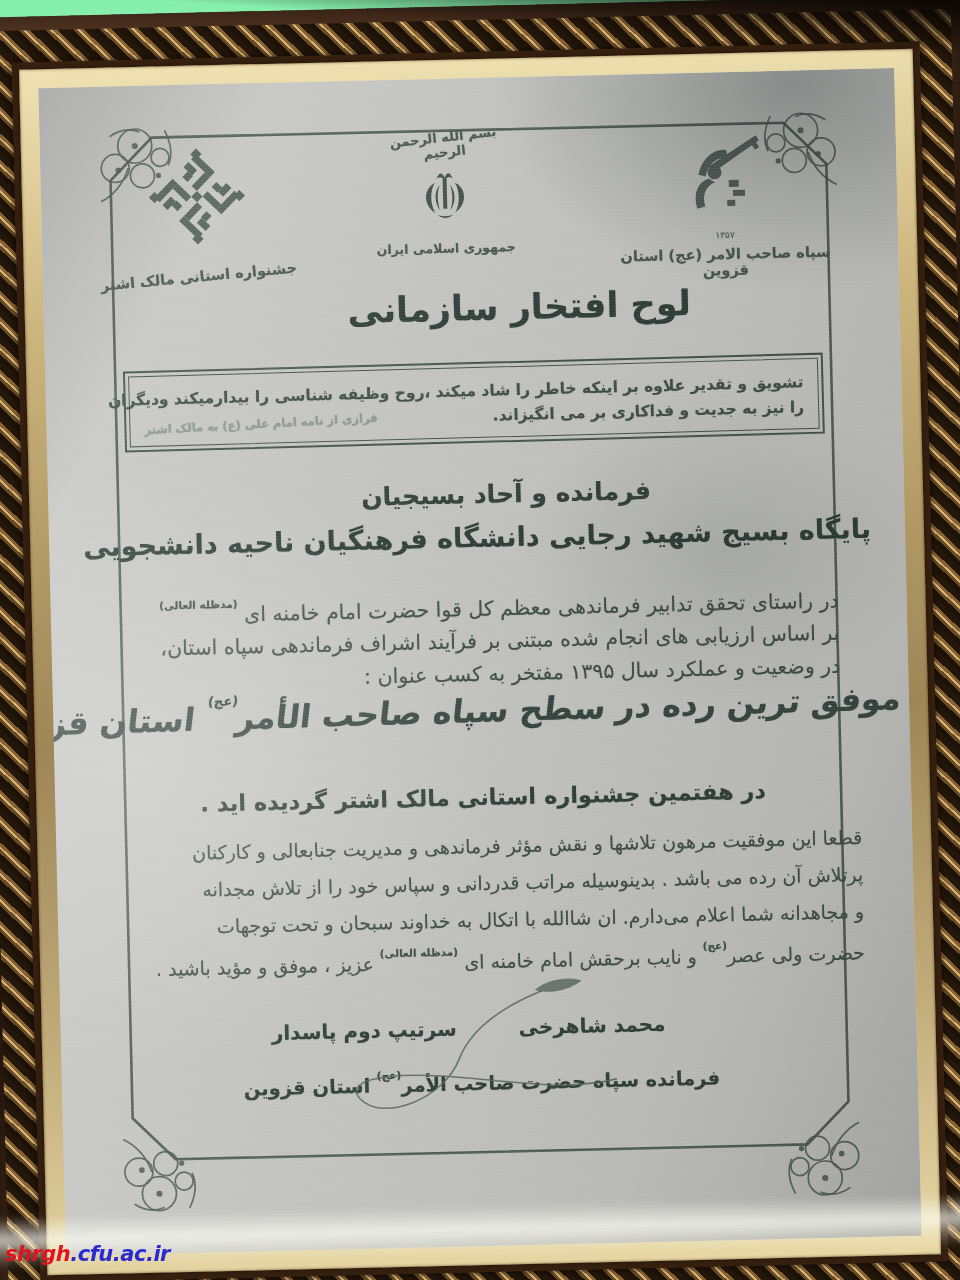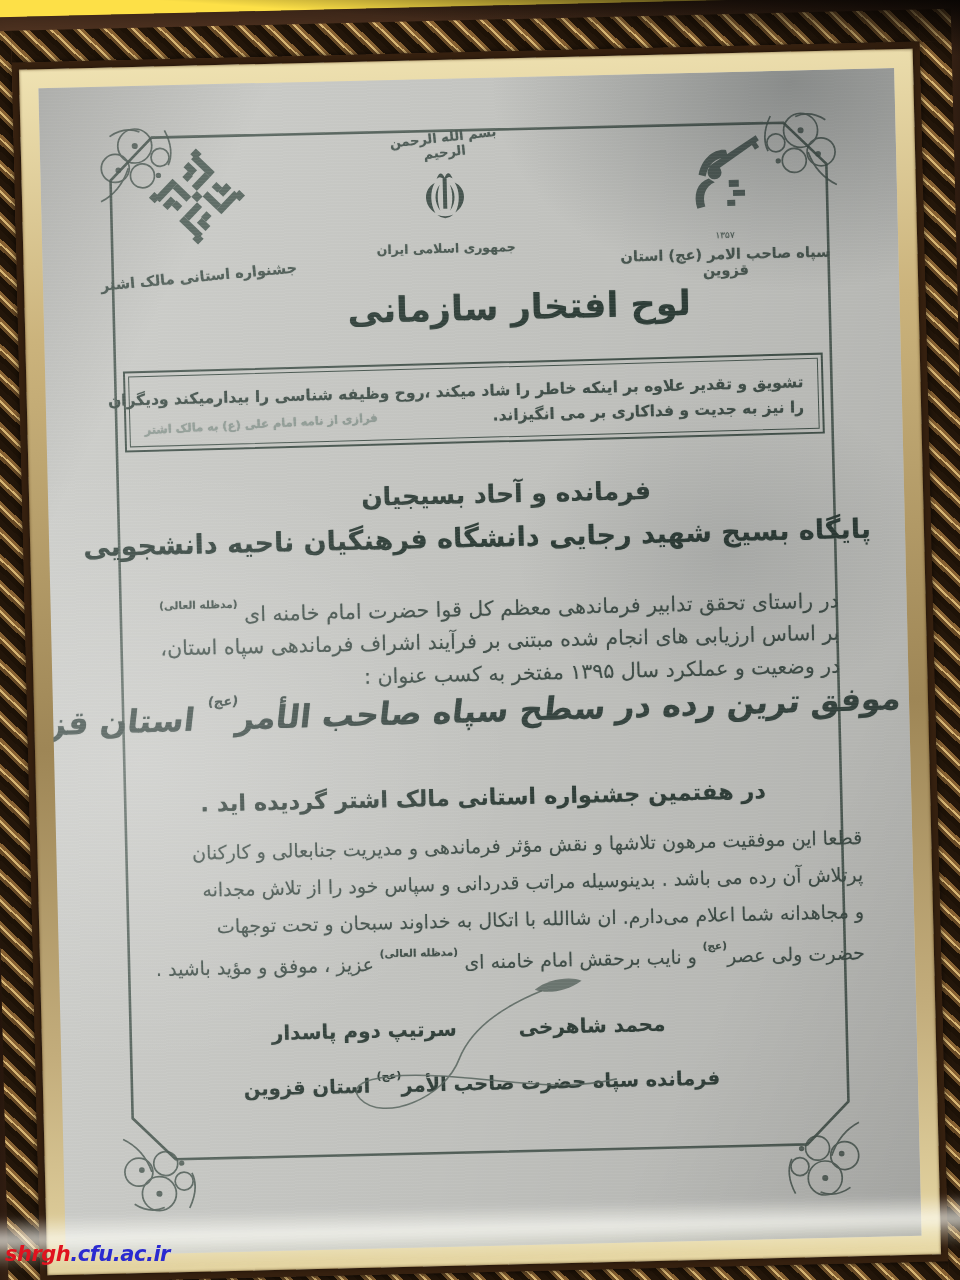--- a/index.html
+++ b/index.html
@@ -1,16 +1,16 @@
 <!DOCTYPE html>
 <html lang="fa"><head>
 <meta charset="utf-8">
 <style>
   html,body{margin:0;padding:0;background:#000;}
-  .photo{position:relative;width:960px;height:1280px;background:#fde047;overflow:hidden;
+  .photo{position:relative;width:960px;height:1280px;background:#86efac;overflow:hidden;
          font-family:"DejaVu Sans",sans-serif;}
   .photo::before{content:'';position:absolute;inset:0;z-index:5;pointer-events:none;
          background:linear-gradient(184deg,rgba(8,5,3,.95) 0%,rgba(8,5,3,0) 4.2%);}
   
   .frame{position:absolute;left:-20px;top:6px;width:1000px;height:1312px;
          transform:rotate(-1.35deg);transform-origin:50% 50%;
          background:linear-gradient(155deg,#5d3c27 0%,#3d2617 30%,#2a180d 55%,#4a2e1d 80%,#331f12 100%);
          box-shadow:inset 0 0 40px rgba(0,0,0,.6);}
   .band-orn{position:absolute;inset:14px;border:32px solid transparent;
          border-image:repeating-linear-gradient(45deg,#1e1206 0 5px,#6b4a22 5px 8px,#d9b36a 8px 10px,#8a5f2c 10px 13px,#241608 13px 19px) 32;

